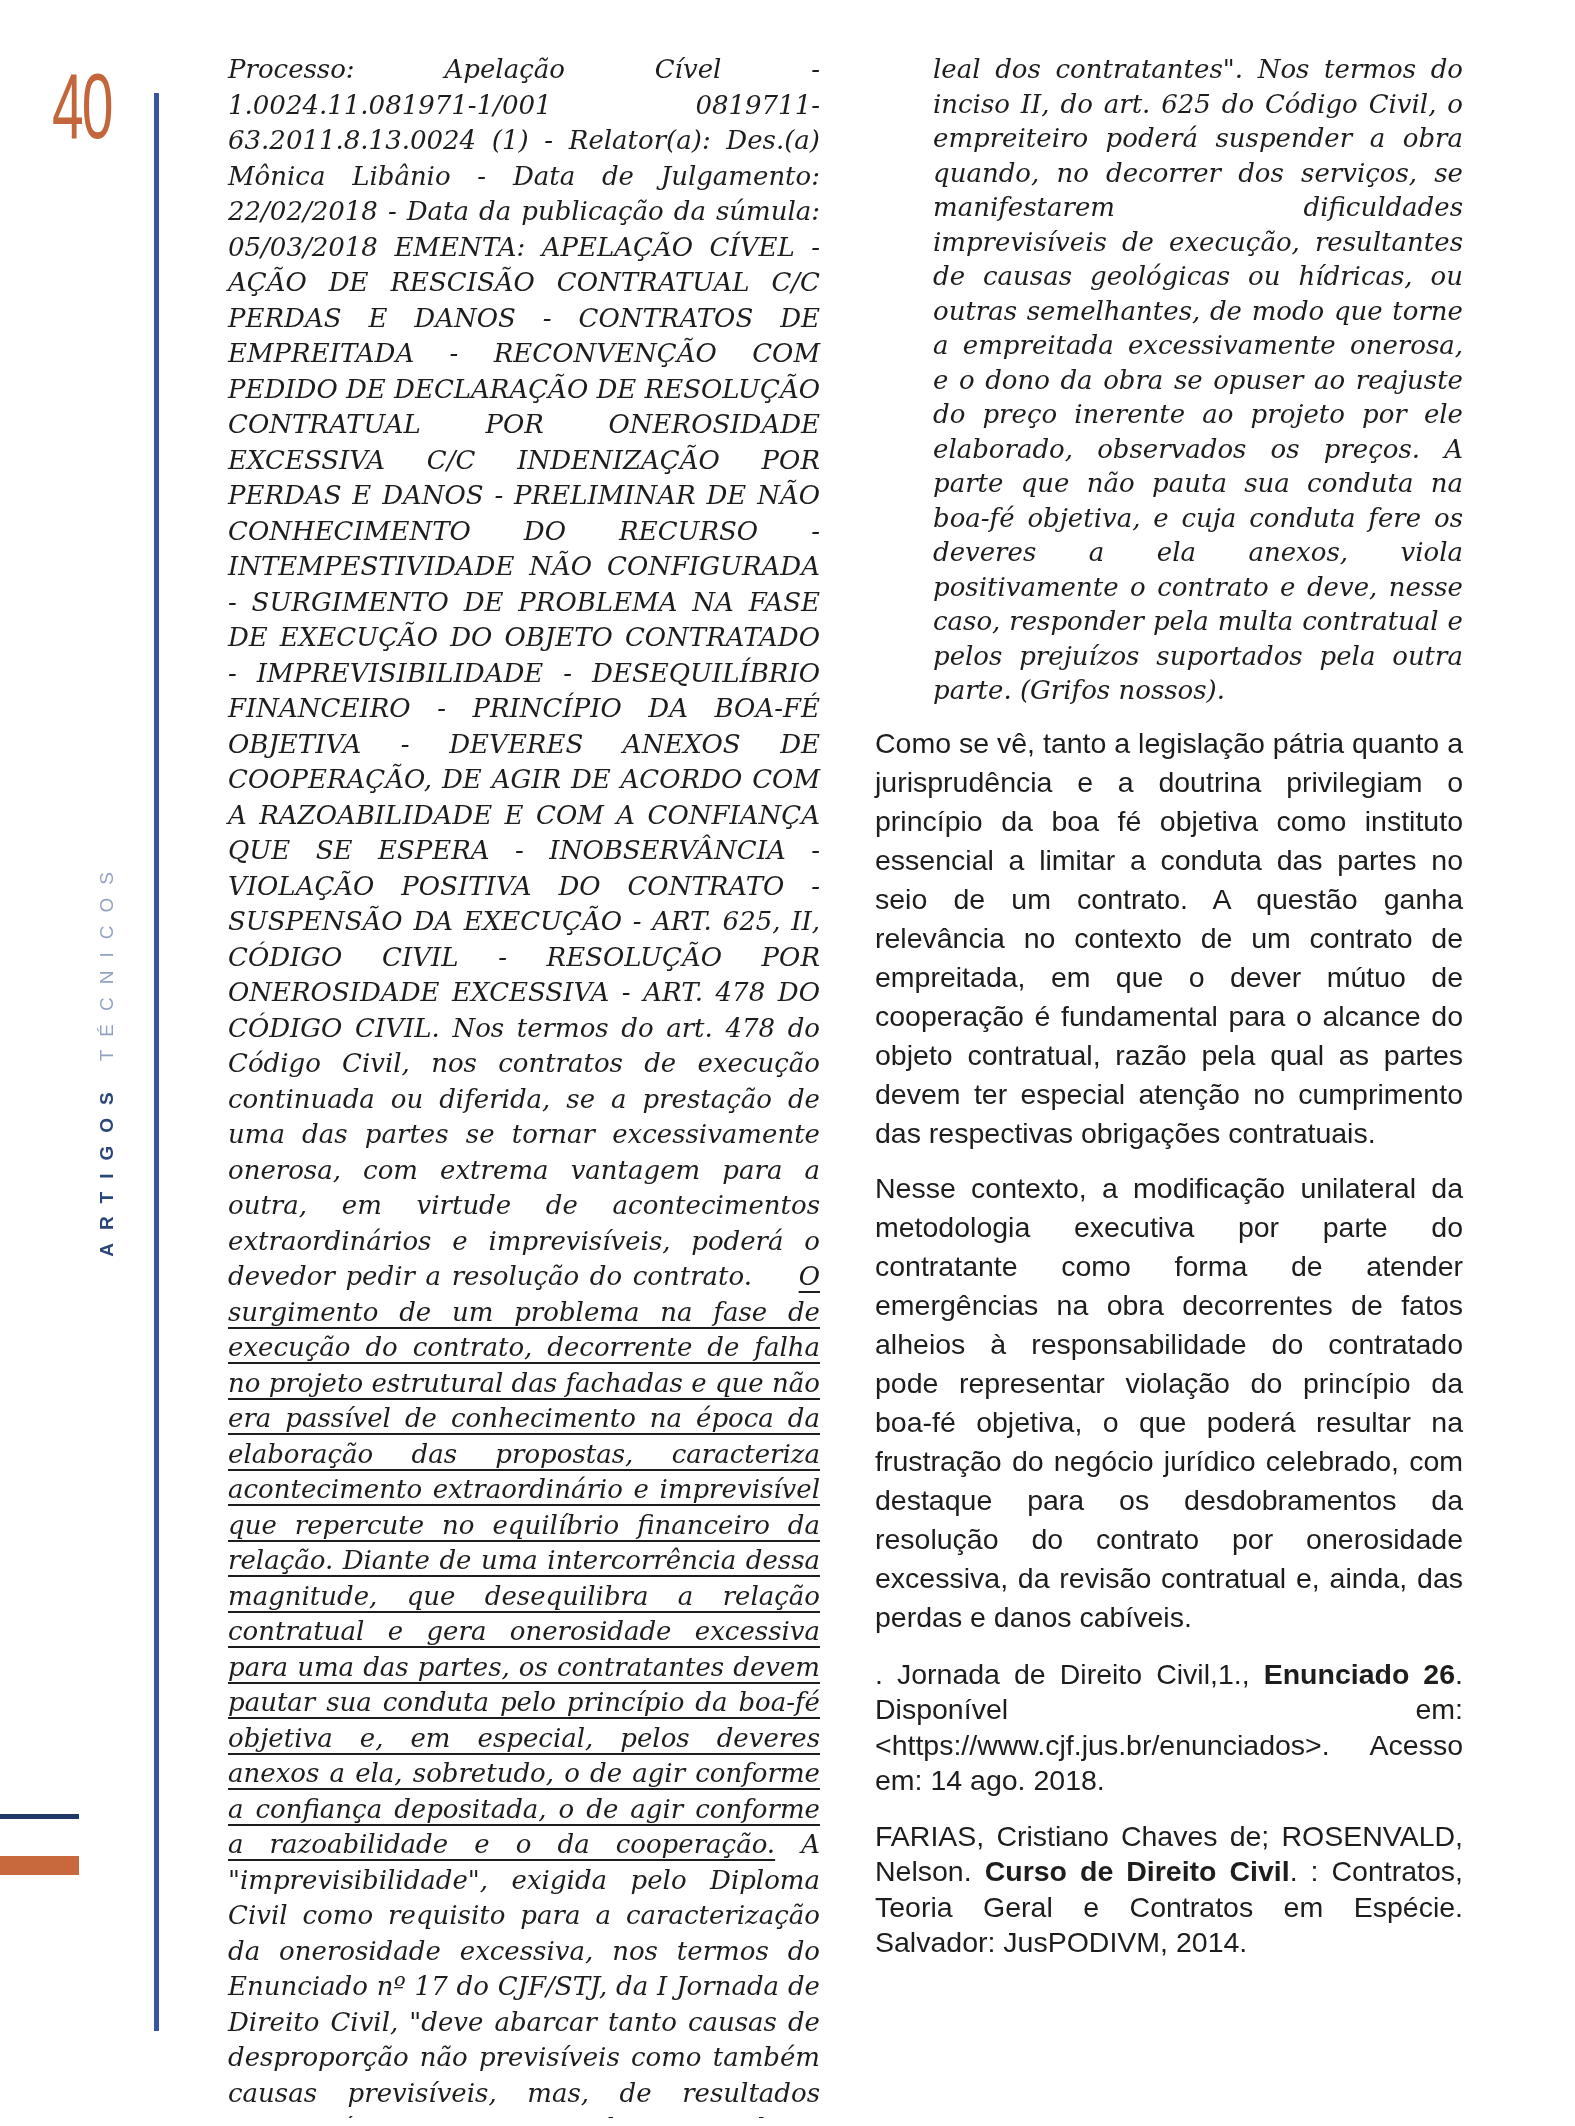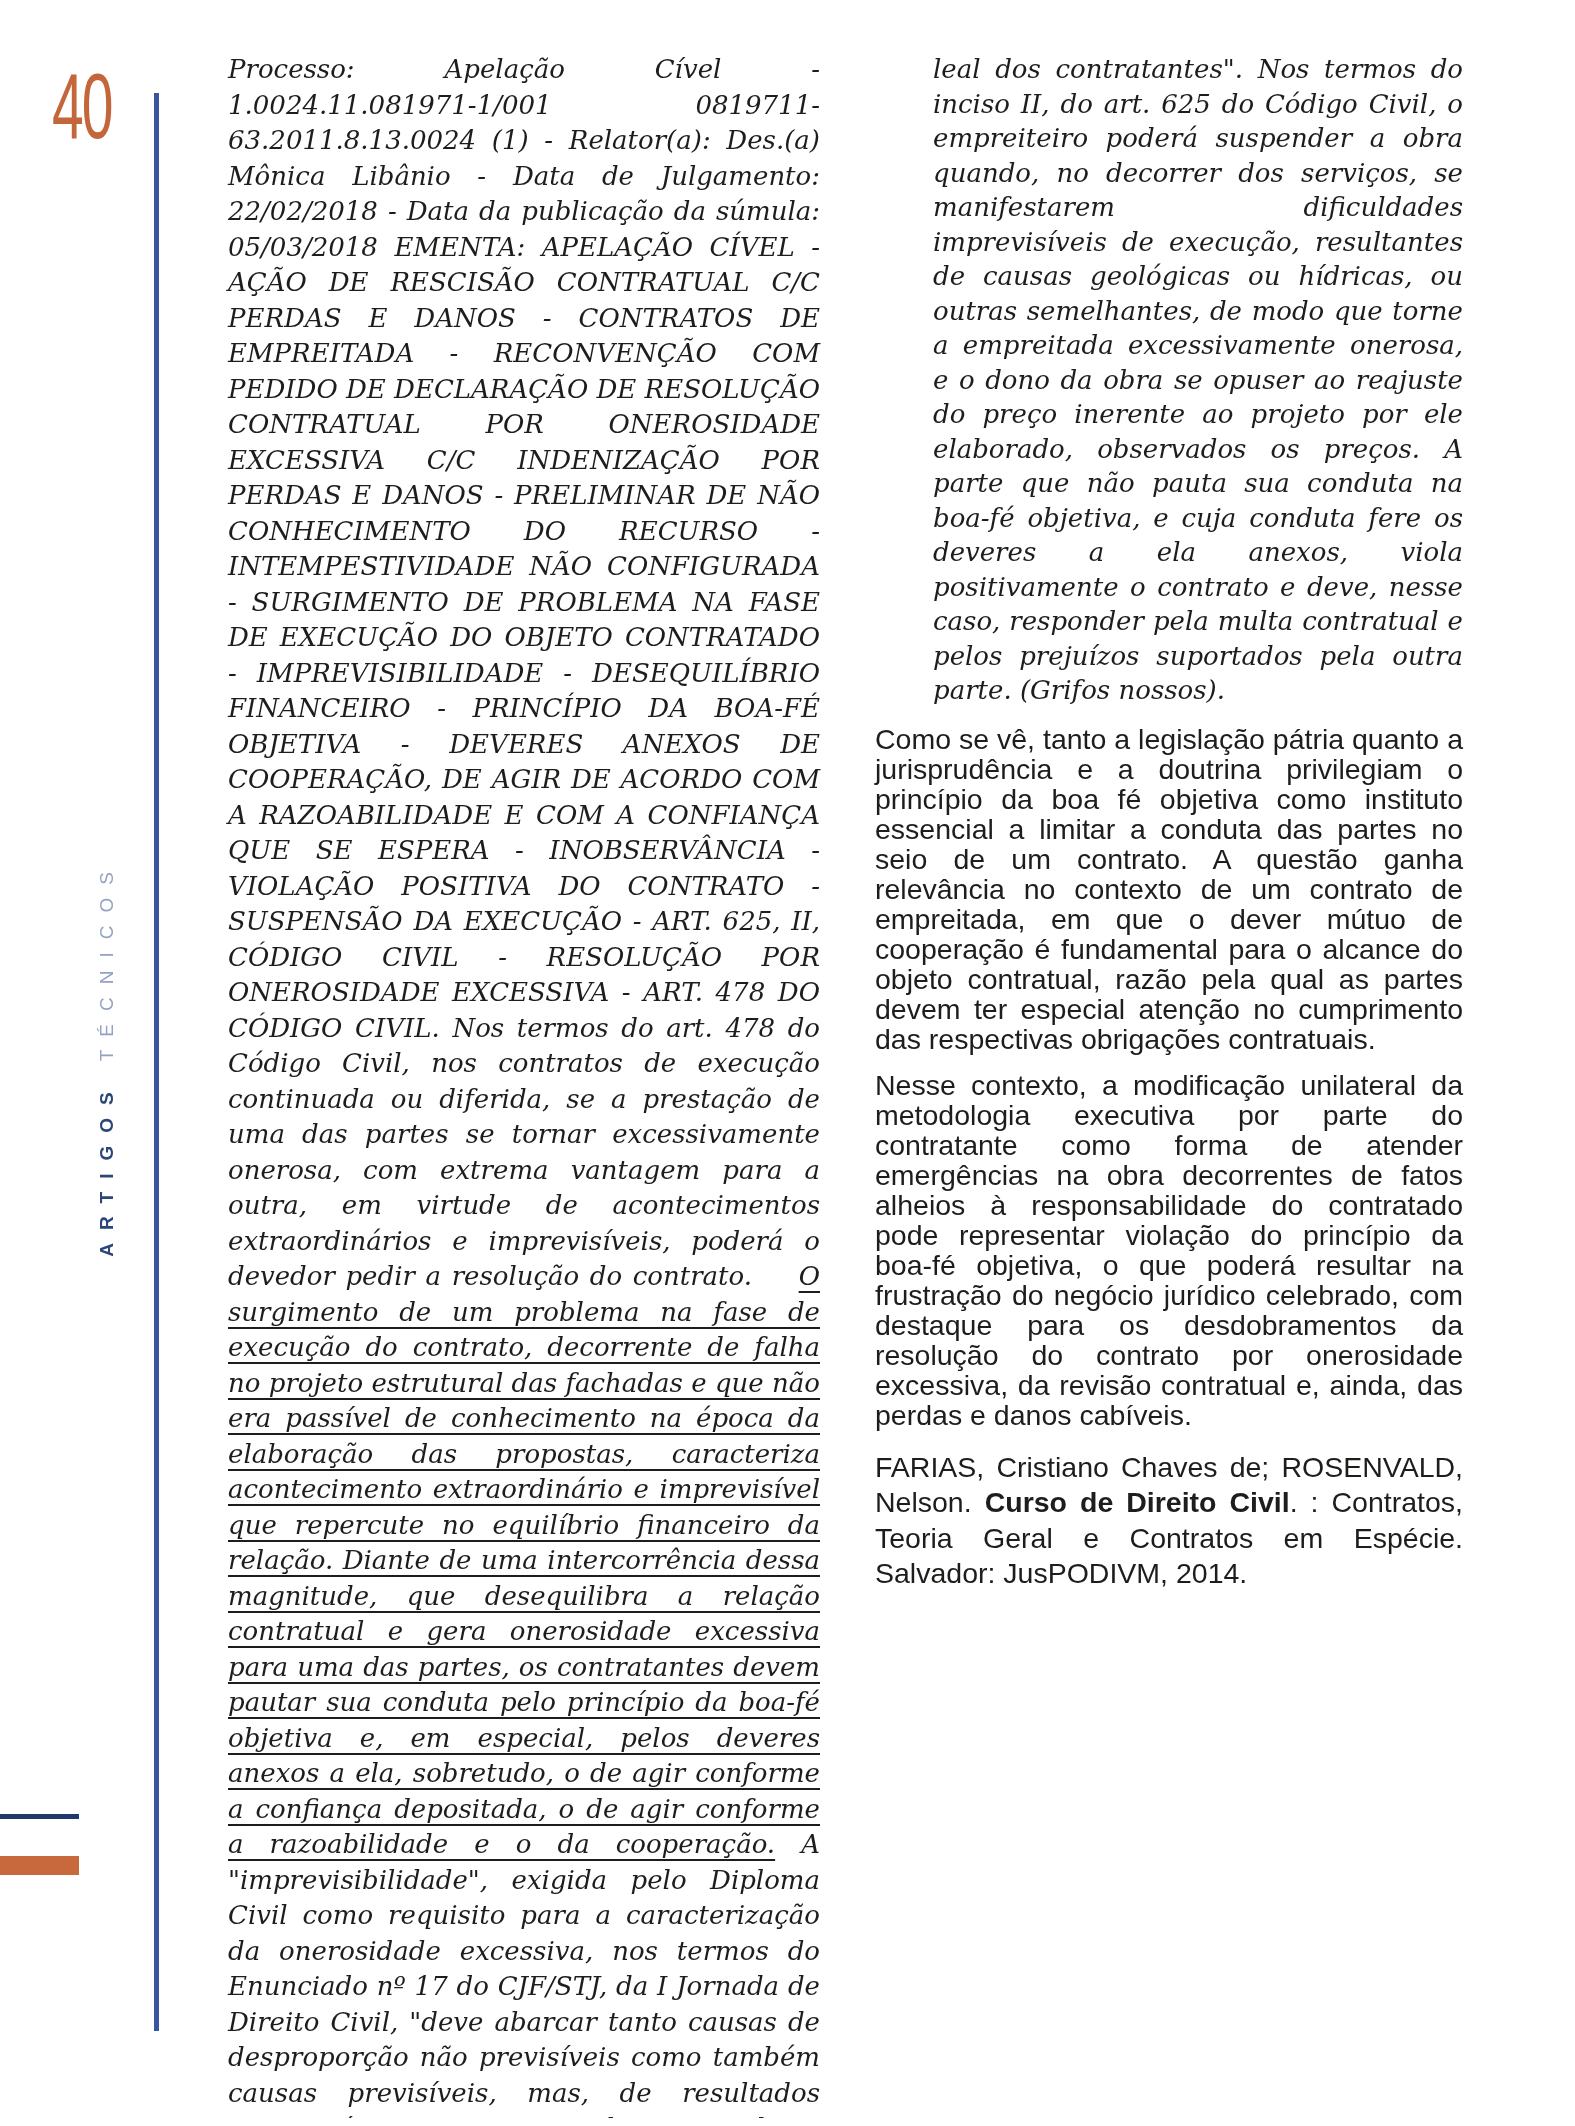--- a/index.html
+++ b/index.html
@@ -80,21 +80,21 @@
     font-family: "DejaVu Serif", serif;
     font-style: italic;
     font-size: 26px;
     line-height: 34.5px;
     text-align: justify;
     hyphens: auto;
   }
   .body-par {
     margin: 16px 0 0 0;
     font-size: 28.5px;
-    line-height: 30px;
+    line-height: 39px;
     text-align: justify;
     hyphens: auto;
   }
   .ref-heading {
     margin: 38px 0 0 0;
     font-size: 31px;
     font-weight: bold;
     letter-spacing: 0.5px;
     color: #c56536;
   }
@@ -131,18 +131,19 @@
 
   <div class="col-right">
     <p class="quote">leal dos contratantes". Nos termos do inciso II, do art. 625 do Código Civil, o empreiteiro poderá suspender a obra quando, no decorrer dos serviços, se manifestarem dificuldades imprevisíveis de execução, resultantes de causas geológicas ou hídricas, ou outras semelhantes, de modo que torne a empreitada excessivamente onerosa, e o dono da obra se opuser ao reajuste do preço inerente ao projeto por ele elaborado, observados os preços. A parte que não pauta sua conduta na boa-fé objetiva, e cuja conduta fere os deveres a ela anexos, viola positivamente o contrato e deve, nesse caso, responder pela multa contratual e pelos prejuízos suportados pela outra parte. (Grifos nossos).</p>
 
     <p class="body-par">Como se vê, tanto a legislação pátria quanto a jurisprudência e a doutrina privilegiam o princípio da boa fé objetiva como instituto essencial a limitar a conduta das partes no seio de um contrato. A questão ganha relevância no contexto de um contrato de empreitada, em que o dever mútuo de cooperação é fundamental para o alcance do objeto contratual, razão pela qual as partes devem ter especial atenção no cumprimento das respectivas obrigações contratuais.</p>
 
     <p class="body-par">Nesse contexto, a modificação unilateral da metodologia executiva por parte do contratante como forma de atender emergências na obra decorrentes de fatos alheios à responsabilidade do contratado pode representar violação do princípio da boa-fé objetiva, o que poderá resultar na frustração do negócio jurídico celebrado, com destaque para os desdobramentos da resolução do contrato por onerosidade excessiva, da revisão contratual e, ainda, das perdas e danos cabíveis.</p>
 
 
 
+    <p class="ref"><span>. Jornada de Direito Civil,1., </span><strong>Enunciado 26</strong><span>. Disponível em: &lt;https://www.cjf.jus.br/enunciados&gt;. Acesso em: 14 ago. 2018.</span></p>
 
     <p class="ref"><span>FARIAS, Cristiano Chaves de; ROSENVALD, Nelson. </span><strong>Curso de Direito Civil</strong><span>. : Contratos, Teoria Geral e Contratos em Espécie. Salvador: JusPODIVM, 2014.</span></p>
 
   </div>
 
 </div>
 
 </body></html>

